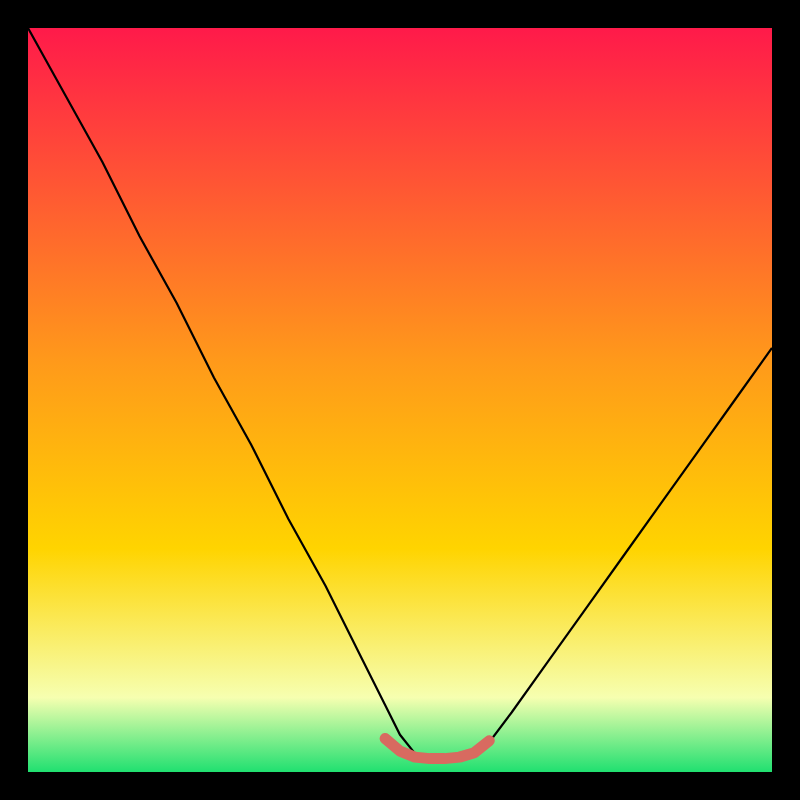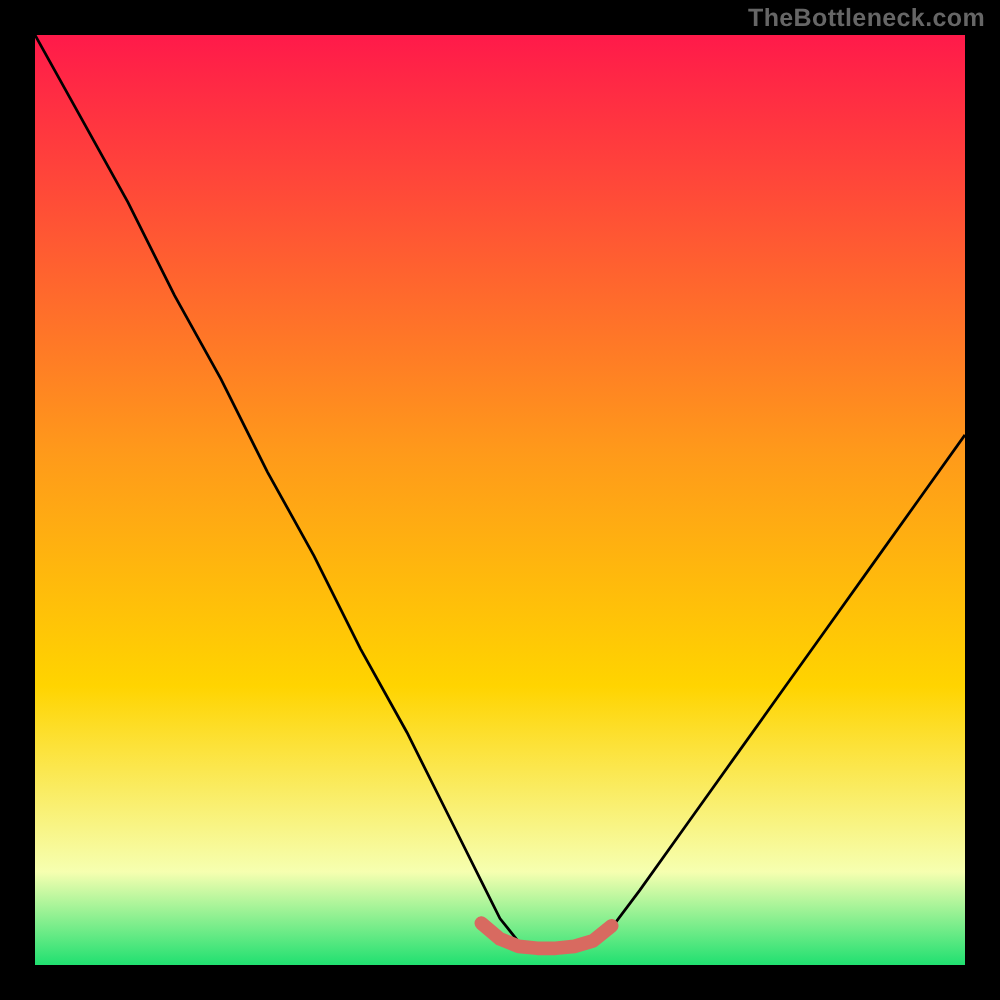--- a/index.html
+++ b/index.html
@@ -38,21 +38,20 @@
     display: block;
     width: 744px;
     height: 744px;
   }
 </style>
 </head>
 <body>
 
 <div class="stage">
 
-  <div class="watermark">TheBottleneck.com</div>
 
   <div class="plot">
     <svg id="chart-svg" viewBox="0 0 744 744" preserveAspectRatio="none">
       <defs>
         <linearGradient id="bg-grad" x1="0" y1="0" x2="0" y2="1">
           <stop id="g-top" offset="0%" stop-color="#ff1a4a"></stop>
           <stop id="g-mid1" offset="45%" stop-color="#ff9a1a"></stop>
           <stop id="g-mid2" offset="70%" stop-color="#ffd400"></stop>
           <stop id="g-mid3" offset="90%" stop-color="#f6ffb0"></stop>
           <stop id="g-bot" offset="100%" stop-color="#20e070"></stop>

